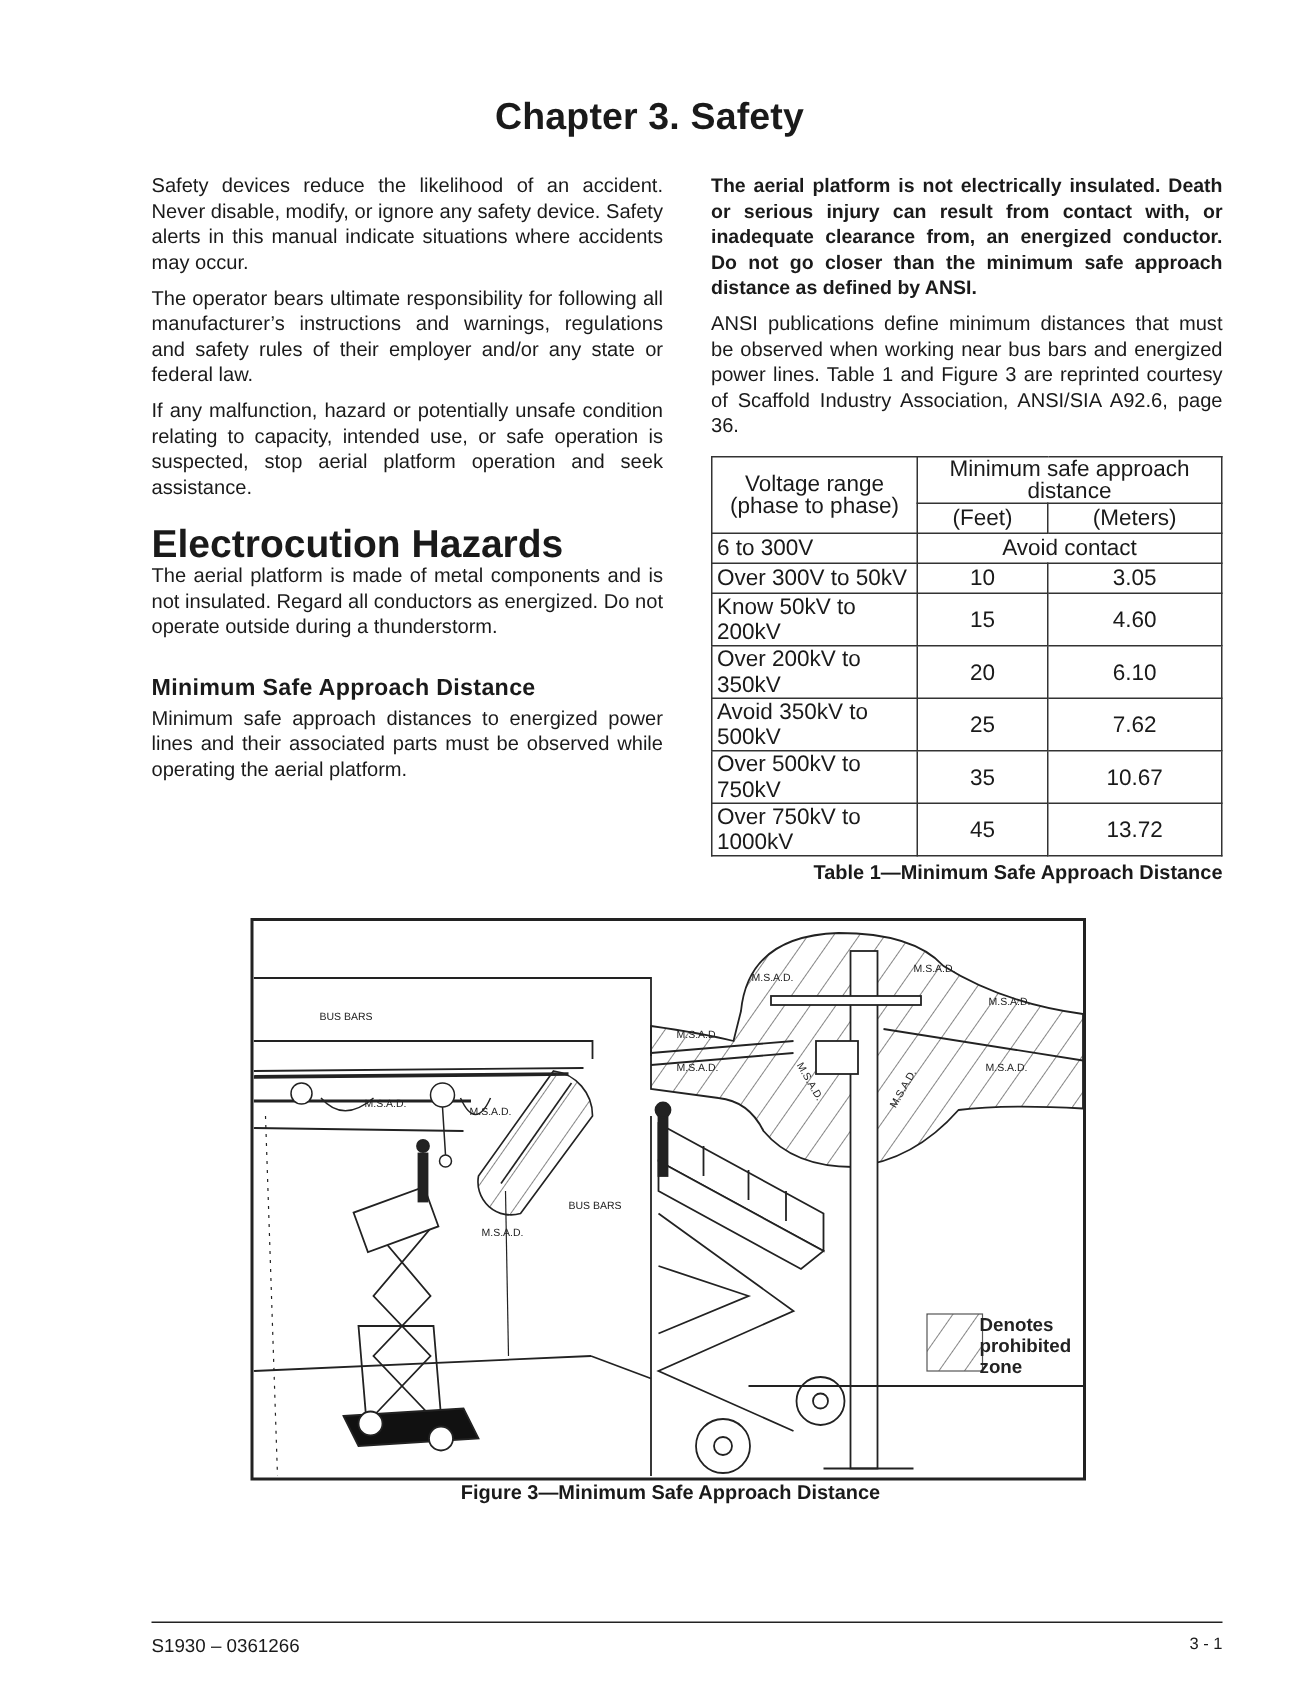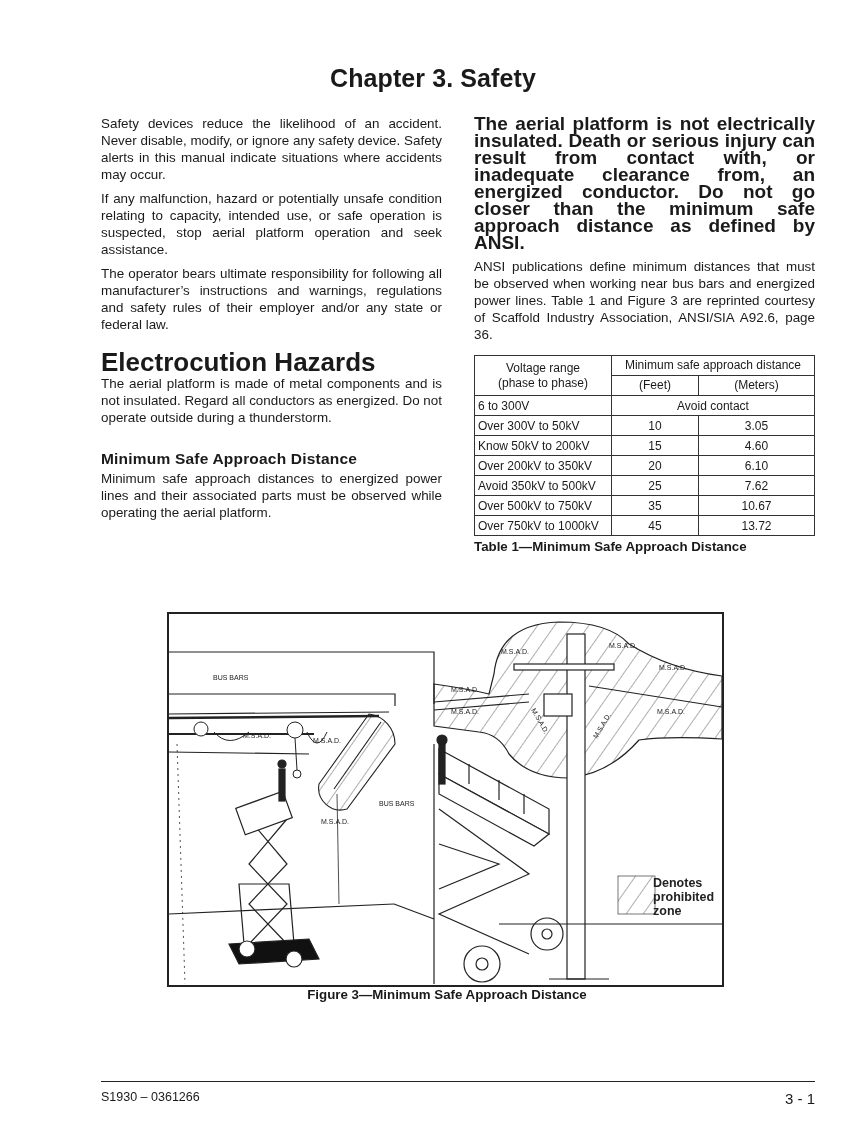--- a/index.html
+++ b/index.html
@@ -7,44 +7,44 @@
          font-family: "Liberation Sans", sans-serif; color: #1a1a1a; }
   .page-title { position: absolute; left: 0; width: 866px; top: 64px; text-align: center;
                 font-weight: bold; font-size: 25px; letter-spacing: 0.1px; }
   .col-left { position: absolute; left: 101px; top: 115px; width: 341px; }
   .col-right { position: absolute; left: 474px; top: 115px; width: 341px; }
   p.body { margin: 0 0 7px 0; font-size: 13.4px; line-height: 17px; text-align: justify; }
   h2.sect { margin: 18px 0 2px 0; font-size: 26px; font-weight: bold; line-height: 22px; }
   h3.sub { margin: 24px 0 2px 0; font-size: 15.5px; font-weight: bold; line-height: 18px; letter-spacing: 0.2px; }
   .danger-head { text-align: center; font-weight: bold; font-size: 21px; line-height: 24px; margin-top: 2px; margin-bottom: 5px; }
   .danger-head svg { vertical-align: -2px; }
-  p.danger { margin: 0 0 7px 0; font-weight: bold; font-size: 19px; line-height: 17px; text-align: justify; }
-  table.msad { border-collapse: collapse; width: 341px; font-size: 12px; margin-top: 12px; }
+  p.danger { margin: 0 0 7px 0; font-weight: bold; font-size: 13px; line-height: 17px; text-align: justify; }
+  table.msad { border-collapse: collapse; width: 341px; font-size: 15px; margin-top: 12px; }
   table.msad td, table.msad th { border: 1px solid #333; padding: 0 3px; height: 19px; font-weight: normal; }
   table.msad th { text-align: center; line-height: 15px; }
   table.msad td.v { text-align: left; }
   table.msad td.n { text-align: center; }
-  .tcap { text-align: left; font-weight: bold; font-size: 13.3px; margin-top: 3px; }
+  .tcap { text-align: right; font-weight: bold; font-size: 13.3px; margin-top: 3px; }
   .figure { position: absolute; left: 167px; top: 612px; width: 553px; height: 371px; border: 2px solid #222; background: #fff; overflow: hidden; }
   .fcap { position: absolute; left: 0; width: 894px; top: 987px; text-align: center; font-weight: bold; font-size: 13.3px; }
   .footer-rule { position: absolute; left: 101px; top: 1081px; width: 714px; height: 1px; background: #222; }
   .footer-left { position: absolute; left: 101px; top: 1090px; font-size: 12.5px; }
-  .footer-right { position: absolute; right: 51px; top: 1090px; font-size: 15px; }
+  .footer-right { position: absolute; right: 51px; top: 1090px; font-size: 11px; }
   .lbl { font-size: 7px; font-family: "Liberation Sans", sans-serif; fill: #222; }
   .legend-text { font-weight: bold; font-size: 12.5px; fill: #222; font-family: "Liberation Sans", sans-serif; }
 </style>
 </head>
 <body>
 
 <div class="page-title">Chapter 3.  Safety</div>
 
 <div class="col-left">
   <p class="body">Safety devices reduce the likelihood of an accident. Never disable, modify, or ignore any safety device. Safety alerts in this manual indicate situations where accidents may occur.</p>
+  <p class="body">The operator bears ultimate responsibility for following all manufacturer’s instructions and warnings, regulations and safety rules of their employer and/or any state or federal law.</p>
   <p class="body">If any malfunction, hazard or potentially unsafe condition relating to capacity, intended use, or safe operation is suspected, stop aerial platform operation and seek assistance.</p>
-  <p class="body">The operator bears ultimate responsibility for following all manufacturer’s instructions and warnings, regulations and safety rules of their employer and/or any state or federal law.</p>
   <h2 class="sect">Electrocution Hazards</h2>
   <p class="body">The aerial platform is made of metal components and is not insulated. Regard all conductors as energized. Do not operate outside during a thunderstorm.</p>
   <h3 class="sub">Minimum Safe Approach Distance</h3>
   <p class="body">Minimum safe approach distances to energized power lines and their associated parts must be observed while operating the aerial platform.</p>
 </div>
 
 <div class="col-right">
   <p class="danger">The aerial platform is not electrically insulated. Death or serious injury can result from contact with, or inadequate clearance from, an energized conductor. Do not go closer than the minimum safe approach distance as defined by ANSI.</p>
   <p class="body">ANSI publications define minimum distances that must be observed when working near bus bars and energized power lines. Table 1 and Figure 3 are reprinted courtesy of Scaffold Industry Association, ANSI/SIA A92.6, page 36.</p>
 

